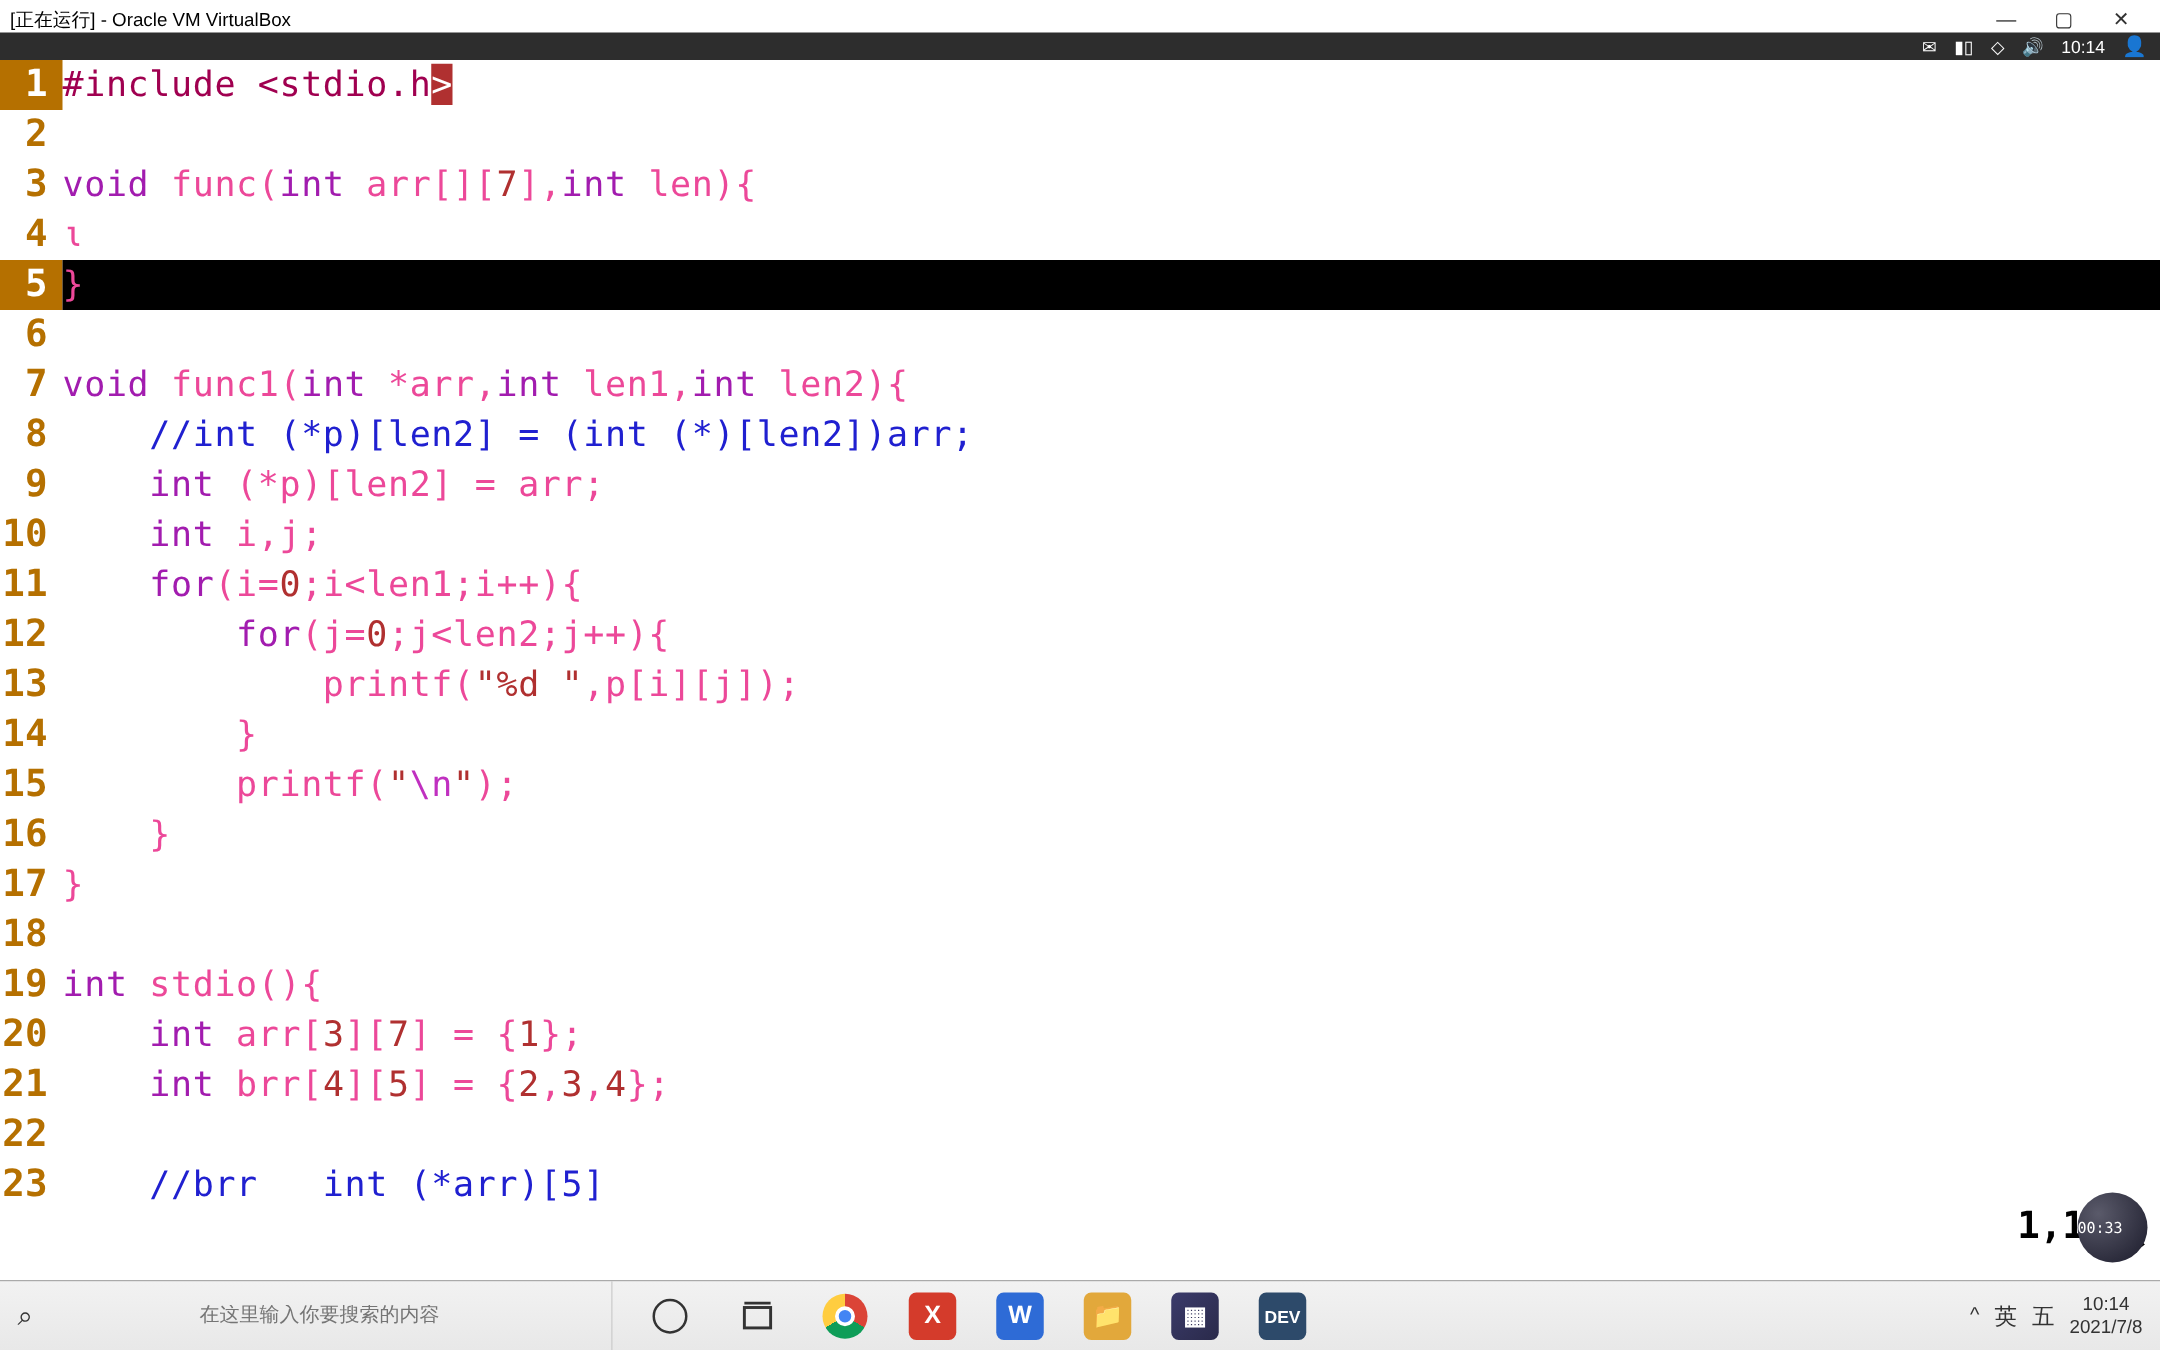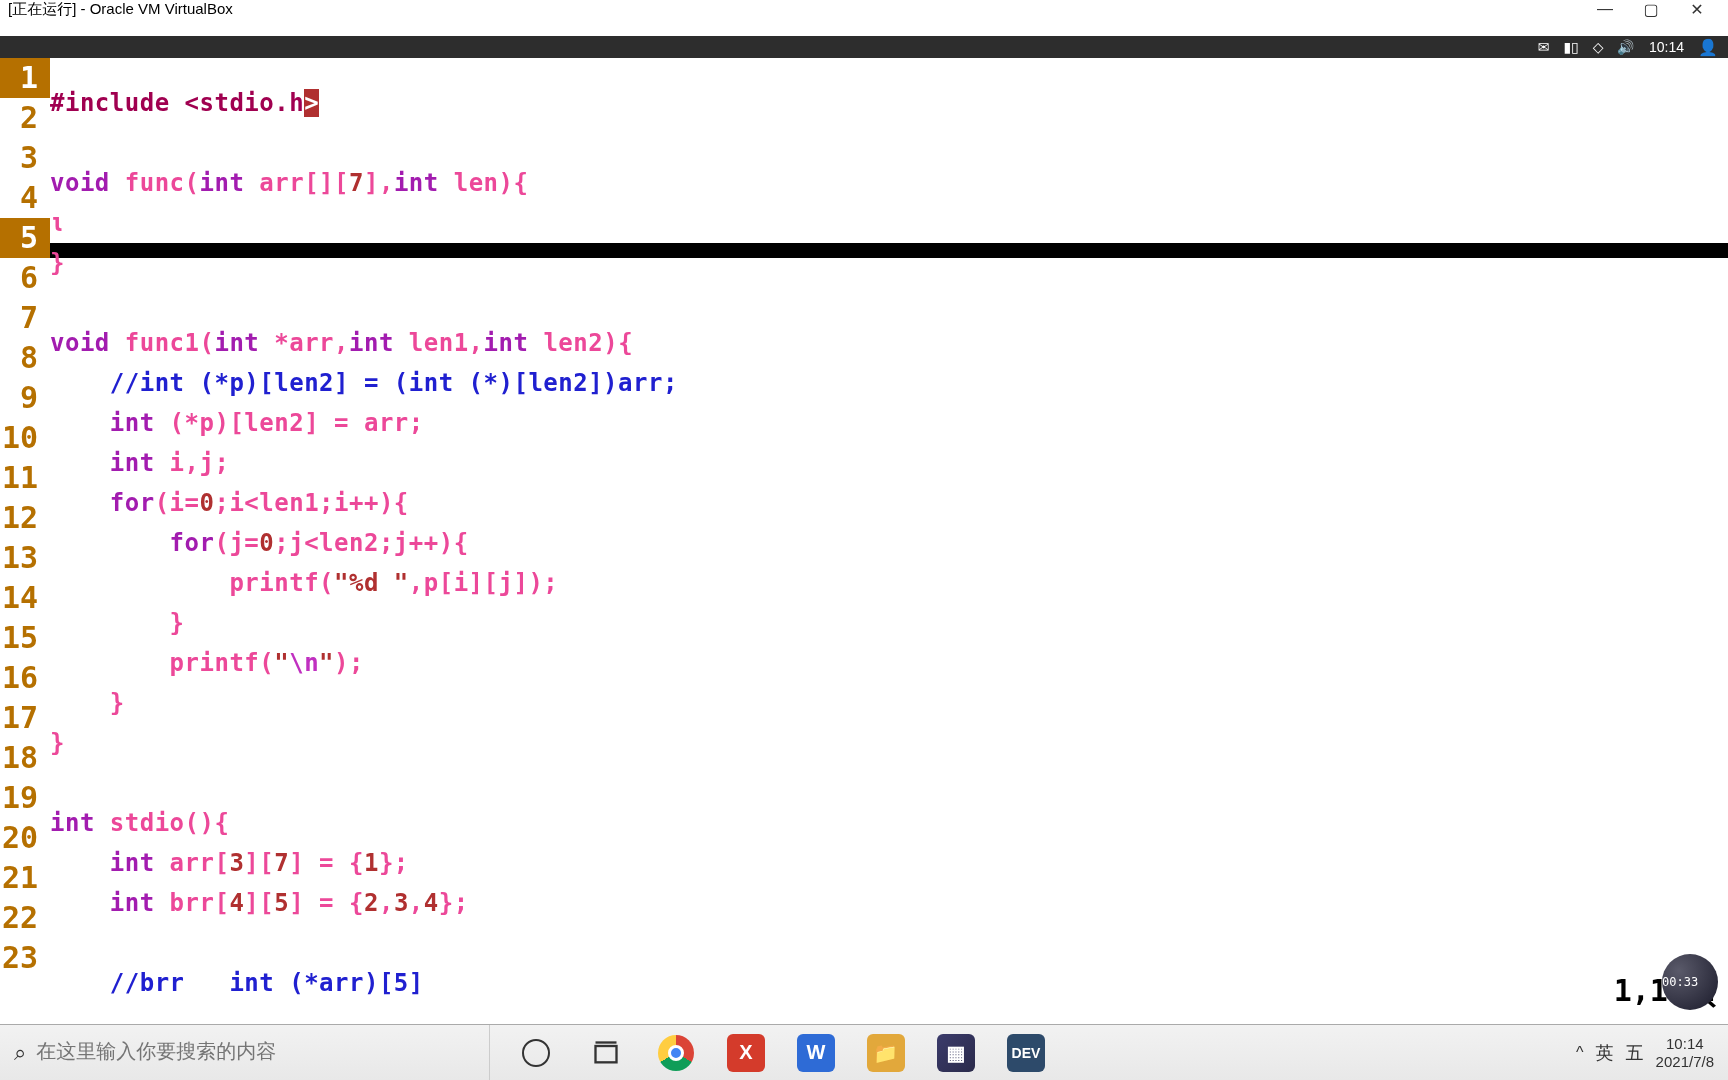--- a/index.html
+++ b/index.html
@@ -1,53 +1,53 @@
 <!DOCTYPE html>
 <html><head>
 <meta charset="utf-8">
 <style>
 * { margin:0; padding:0; box-sizing:border-box; }
 body { width:1728px; height:1080px; font-family:"DejaVu Sans Mono","Consolas",monospace; overflow:hidden; background:#fff; position:relative; }
 
 
-.titlebar { height:36px; background:#fff; display:flex; align-items:flex-start; padding:0 8px; font-family:"Microsoft YaHei",sans-serif; font-size:15px; }
+.titlebar { height:26px; background:#fff; display:flex; align-items:flex-end; padding:0 8px; font-family:"Microsoft YaHei",sans-serif; font-size:15px; }
 .titlebar .spacer { flex:1; }
 .titlebar .winbtn { width:46px; text-align:center; font-size:16px; color:#333; }
 
 
 .menubar { height:22px; background:#2d2d2d; display:flex; justify-content:flex-end; align-items:center; padding:0 10px; color:#fff; font-family:sans-serif; font-size:14px; gap:14px; }
 .menubar .ic { display:inline-block; }
 .tray-user { font-size:16px; }
 
 
 .editor { position:relative; background:#fff; height:960px; }
 .row { display:flex; height:40px; line-height:40px; }
 .ln { width:50px; text-align:right; padding-right:12px; font-size:30px; font-weight:bold; color:#b57000; user-select:none; }
 .row:first-child .ln { color:#fff; background:#b57000; }
-.tx { flex:1; font-size:24px; font-weight:bold; white-space:pre; letter-spacing:0.5px;margin-top:25px; }
+.tx { flex:1; font-size:28px; font-weight:normal; white-space:pre; letter-spacing:0.5px; }
 .row.cl .tx { background:#000; color:#fff; }
 .row.cl .ln { background:#b57000; color:#fff; }
 
 
 .preproc { color:#a00050; }
 .kw { color:#a21caf; }
 .num { color:#b03030; }
 .str { color:#b03030; }
 .esc { color:#c030c0; }
 .cmt { color:#2020d0; }
 .txt { color:#ec4899; }
 .cur { background:#b03030; color:#fff; }
 
 .statusline { position:absolute; bottom:0; right:0; font-size:30px; font-weight:bold; padding:4px 12px; display:flex; }
 
 
 .taskbar { position:absolute; bottom:0; left:0; right:0; height:56px; background:linear-gradient(#f2f2f2,#e8e8e8); border-top:1px solid #aaa; display:flex; align-items:center; font-family:"Microsoft YaHei",sans-serif; }
 .search { flex:0 0 490px; display:flex; align-items:center; height:100%; border-right:1px solid #ccc; padding:0 14px; }
 .search .mag { font-size:22px; margin-right:10px; color:#333; }
-.search input { border:none; background:transparent; font-size:20px; font-family:Liberation Mono, monospace; outline:none; width:100%; color:#555; }
+.search input { border:none; background:transparent; font-size:16px; font-family:Liberation Serif, serif; outline:none; width:100%; color:#555;text-align:center; }
 .tbicons { display:flex; align-items:center; gap:30px; padding:0 26px; }
 .tbicon { width:40px; height:40px; display:flex; align-items:center; justify-content:center; font-size:22px; border-radius:2px; }
 .tb-circle { width:28px; height:28px; border:2px solid #333; border-radius:50%; }
 .tb-task svg{display:block;}
 .tb-chrome { position:relative; }
 .tb-chrome .circ{width:36px;height:36px;border-radius:50%;background:conic-gradient(#db4437 0 120deg,#0f9d58 120deg 240deg,#ffcd40 240deg 360deg);display:flex;align-items:center;justify-content:center;}
 .tb-chrome .inner{width:16px;height:16px;border-radius:50%;background:#4285f4;border:3px solid #fff;}
 .tb-box{width:38px;height:38px;border-radius:6px;display:flex;align-items:center;justify-content:center;color:#fff;font-weight:bold;font-size:20px;}
 .red{background:#d43b2b;} .blue{background:#2e6bd6;} .yel{background:#e2a83b;} .grad{background:linear-gradient(135deg,#3b3b6b,#2a2a4a);} .dev{background:#2d4a6a;font-size:14px;text-align:center;}
 .spacer{flex:1;}

